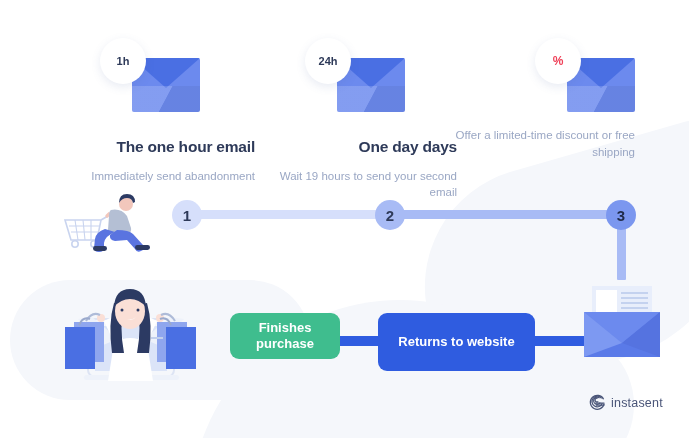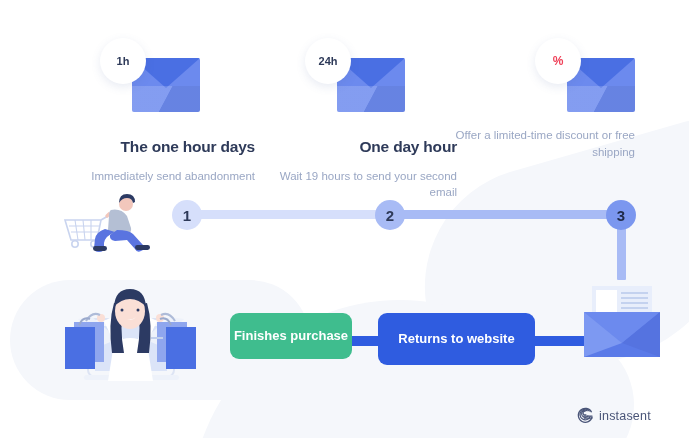--- a/index.html
+++ b/index.html
@@ -120,30 +120,30 @@
     <div class="blob blob-d"></div>
   </div>
 
   <div class="cards">
 
     <div class="card" style="left:50px;">
       <div class="env-wrap">
         <div class="envelope" style="left:82px;"></div>
         <div class="badge" style="left:50px;">1h</div>
       </div>
-      <div class="card-title">The one hour days</div>
+      <div class="card-title">The one hour email</div>
       <div class="card-sub">Immediately send abandonment</div>
     </div>
 
     <div class="card" style="left:252px;">
       <div class="env-wrap">
         <div class="envelope" style="left:85px;"></div>
         <div class="badge" style="left:53px;">24h</div>
       </div>
-      <div class="card-title">One day hour</div>
+      <div class="card-title">One day days</div>
       <div class="card-sub">Wait 19 hours to send your second email</div>
     </div>
 
     <div class="card" style="left:430px;">
       <div class="env-wrap">
         <div class="envelope" style="left:137px;"></div>
         <div class="badge pct" style="left:105px;">%</div>
       </div>
       <div class="card-sub">Offer a limited-time discount or free shipping</div>
     </div>
@@ -230,25 +230,25 @@
       <path d="M4 26 L42 57 L80 26 L80 71 L4 71Z" fill="#5a7ae8"></path>
       <path d="M4 26 L42 57 L80 26" fill="#6c8aee"></path>
       <path d="M4 26 L42 57 L4 71Z" fill="#7d99f2"></path>
       <path d="M80 26 L42 57 L80 71Z" fill="#5573e0"></path>
     </svg>
   </div>
 
   <div class="flow-connector" style="left:320px; top:336px; width:65px; background:#2f5ce0;"></div>
   <div class="flow-connector" style="left:525px; top:336px; width:62px; background:#2f5ce0;"></div>
 
-  <div class="flowbtn" style="left:230px; top:313px; width:122px; height:46px; background:#3fbd8e;">Finishes purchase</div>
-
-  <div class="flowbtn" style="left:378px; top:313px; width:157px; height:52px; background:#2f5ce0;">Returns to website</div>
-
-  <div class="logo" style="left:577px; top:394px;margin-top:13px;">
+  <div class="flowbtn" style="left:230px; top:313px; width:110px; height:46px; background:#3fbd8e;">Finishes purchase</div>
+
+  <div class="flowbtn" style="left:378px; top:313px; width:157px; height:58px; background:#2f5ce0;">Returns to website</div>
+
+  <div class="logo" style="left:589px; top:394px;">
     <svg width="17" height="17" viewBox="0 0 17 17">
       <g fill="none" stroke="#4a5578" stroke-width="1.25">
         <path d="M14.6 5.2 A7 7 0 1 0 15.2 9.6"></path>
         <path d="M12.6 4.4 A5.3 5.3 0 1 0 13.3 9.3"></path>
         <path d="M10.6 4.0 A3.6 3.6 0 1 0 11.3 8.6"></path>
         <path d="M8.8 4.2 A2 2 0 1 0 9.3 7.6"></path>
         <path d="M7.0 11.0 h8.4 M6.2 9.0 h9.2"></path>
       </g>
     </svg>
     <span class="logo-text">instasent</span>

